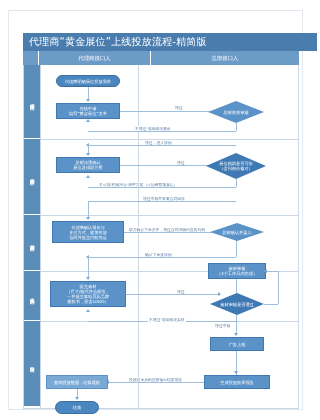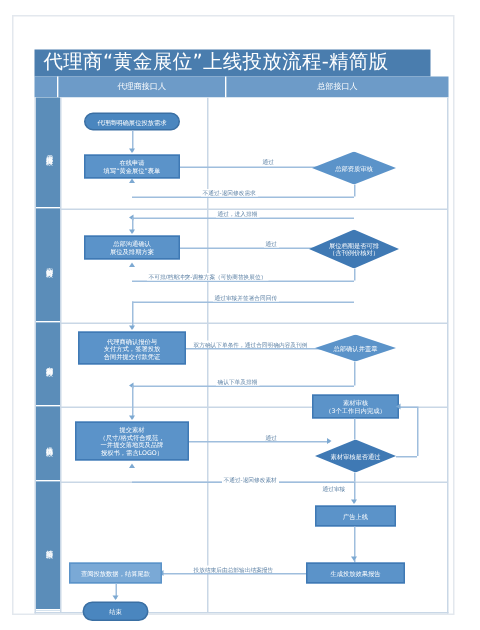--- a/index.html
+++ b/index.html
@@ -11,23 +11,23 @@
   .page{position:relative;width:318px;height:420px;background:#fff;}
 
   
   .card{
     position:absolute;left:8px;top:10px;width:295px;height:400px;
     background:#ffffff;border:1px solid #e3e8ee;box-sizing:border-box;
   }
 
   
   .titlebar{
-    position:absolute;left:14px;top:22px;width:264px;height:18px;
+    position:absolute;left:14px;top:22px;width:294px;height:18px;
     background:#4a7dae;color:#ffffff;
-    font-size:13px;line-height:18px;letter-spacing:.2px;
+    font-size:10px;line-height:18px;letter-spacing:.2px;
     padding-left:6px;box-sizing:border-box;white-space:nowrap;overflow:hidden;
   }
 
   
   .hdrrow{position:absolute;left:14px;top:40px;width:276px;height:14px;}
   .hdr{
     position:absolute;top:0;height:14px;background:#6d9bc8;color:#fff;
     font-size:5.4px;line-height:14px;text-align:center;
     border-right:1px solid #ffffff;box-sizing:border-box;overflow:hidden;
   }

